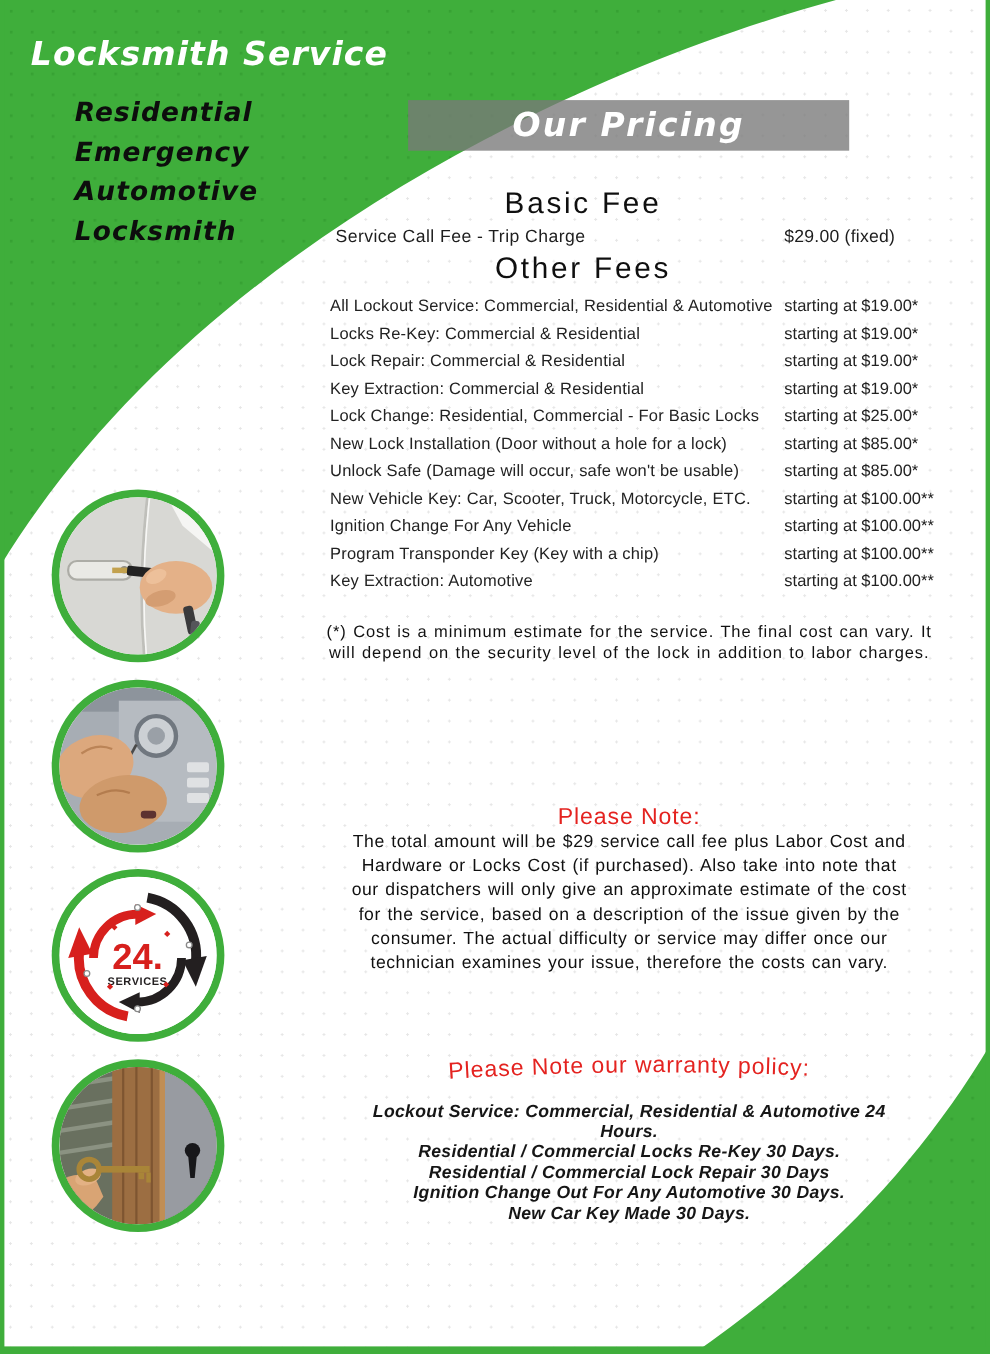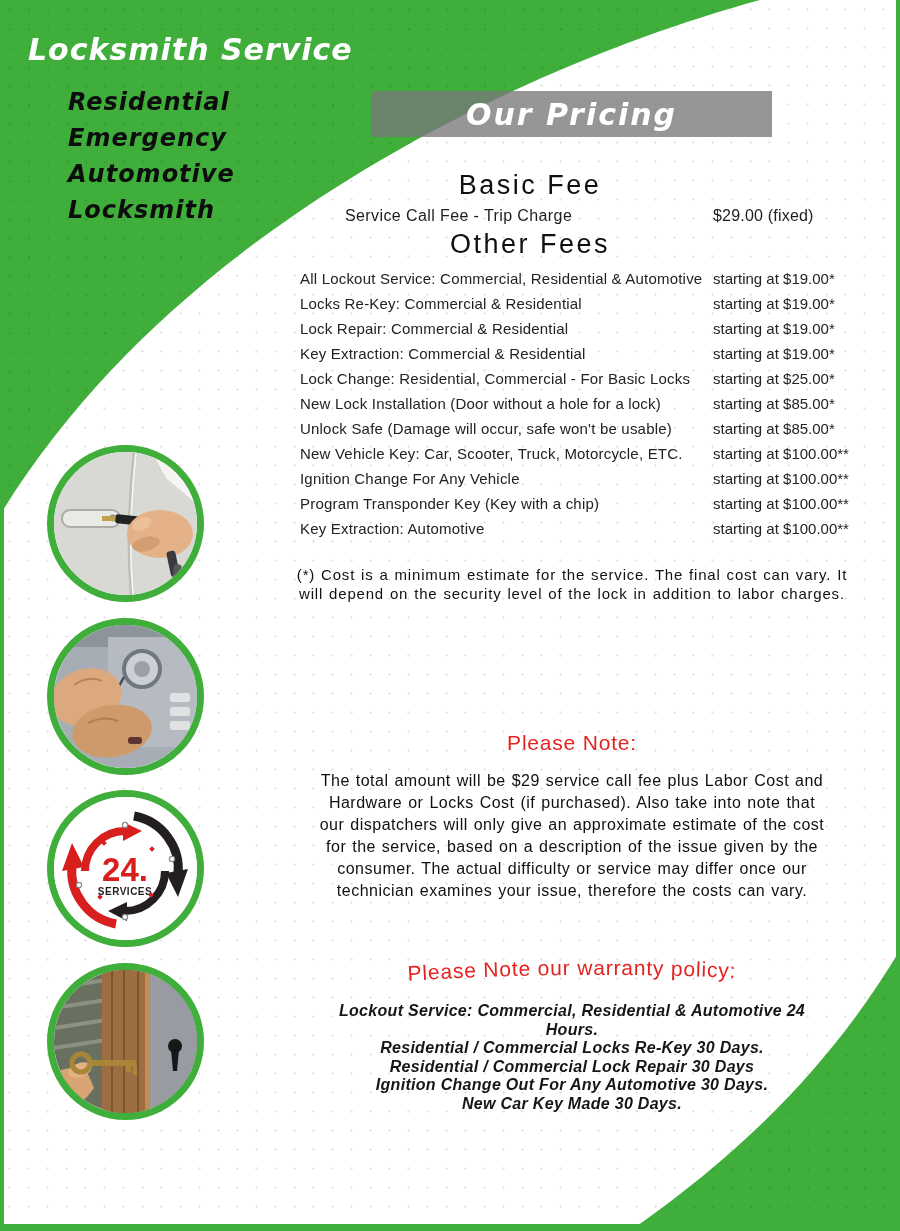--- a/index.html
+++ b/index.html
@@ -66,21 +66,21 @@
   .footnote{
     position:absolute;z-index:2;text-align:center;
     font-size:15px;color:#111;letter-spacing:0.8px;line-height:18.5px;word-spacing:1px;
   }
   .note-heading{
     position:absolute;z-index:2;text-align:center;
     font-size:21px;color:var(--red);letter-spacing:0.8px;
   }
   .note-body{
     position:absolute;z-index:2;text-align:center;
-    font-size:16px;color:#101010;letter-spacing:0.5px;word-spacing:1px;line-height:22px;margin-top:15px;
+    font-size:16px;color:#101010;letter-spacing:0.5px;word-spacing:1px;line-height:22px;
   }
   .warranty-body{
     position:absolute;z-index:2;text-align:center;
     font-size:16px;font-weight:700;color:#161616;letter-spacing:0.3px;line-height:18.5px;font-style:italic;
   }
   svg.warranty-arc{position:absolute;z-index:2;overflow:visible;}
 
   
   .photo-circle{
     position:absolute;left:47px;z-index:2;
@@ -116,21 +116,21 @@
     <div class="svc">Automotive</div>
     <div class="svc">Locksmith</div>
   </div>
 
   <div class="banner">
     <span>Our Pricing</span>
   </div>
 
   <div class="sec-heading" style="top:170px;">Basic Fee</div>
   <div class="fee-row" style="top:207px;">
-    <span class="lbl" style="padding-left:5px;margin-left:40px;">Service Call Fee - Trip Charge</span>
+    <span class="lbl" style="padding-left:5px;">Service Call Fee - Trip Charge</span>
     <span class="prc">$29.00 (fixed)</span>
   </div>
 
   <div class="sec-heading" style="top:229px;">Other Fees</div>
   <div class="fee-list">
     <div class="row">
         <span class="lbl">All Lockout Service: Commercial, Residential &amp; Automotive</span>
         <span class="prc">starting at $19.00*</span>
       </div>
     <div class="row">

